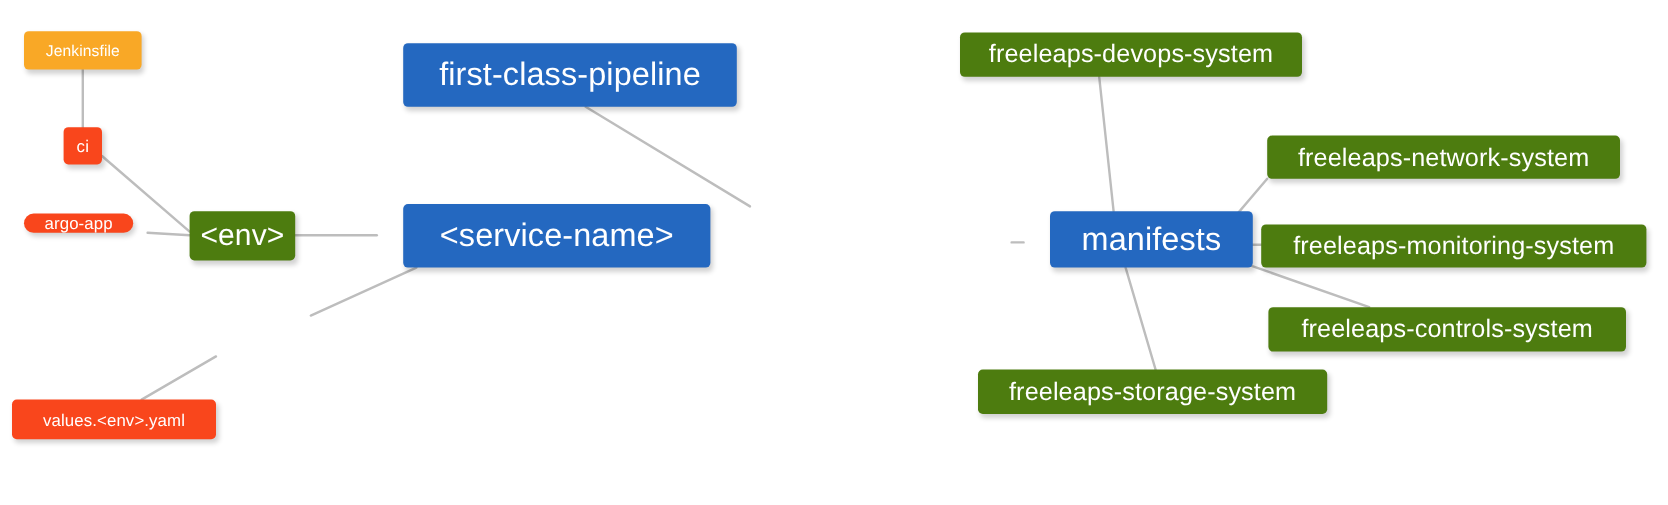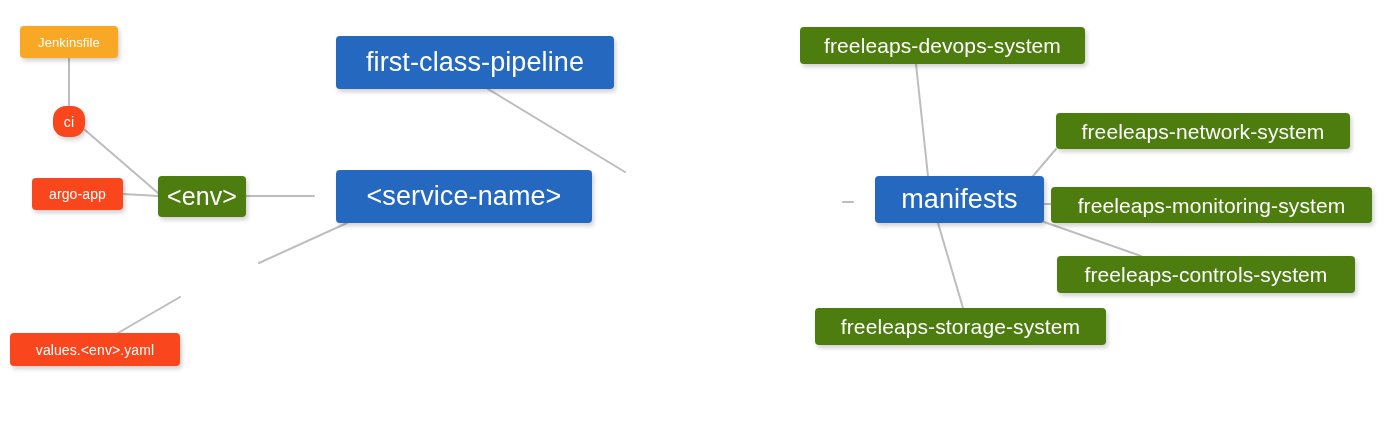--- a/index.html
+++ b/index.html
@@ -94,25 +94,25 @@
       <path d="M 1010,210 L 1141,256"></path>
 
       <path d="M 938,223 L 963,308"></path>
     </g>
   </svg>
 
   <div class="node c-orange tier-tiny" style="left:20px; top:26px; width:98px; height:32px;text-align:right;">
     <span class="node-label">Jenkinsfile</span>
   </div>
 
-  <div class="node c-red tier-small" style="left:53px; top:106px; width:32px; height:31px;border-radius:13px;">
+  <div class="node c-red tier-small" style="left:53px; top:106px; width:32px; height:31px;">
     <span class="node-label">ci</span>
   </div>
 
-  <div class="node c-red tier-small" style="left:32px; top:178px; width:91px; height:32px;">
+  <div class="node c-red tier-small" style="left:20px; top:178px; width:91px; height:16px;border-radius:11px;">
     <span class="node-label">argo-app</span>
   </div>
 
   <div class="node c-green tier-mid" style="left:158px; top:176px; width:88px; height:41px;">
     <span class="node-label">&lt;env&gt;</span>
   </div>
 
 
   <div class="node c-red tier-small" style="left:10px; top:333px; width:170px; height:33px;">
     <span class="node-label">values.&lt;env&gt;.yaml</span>

